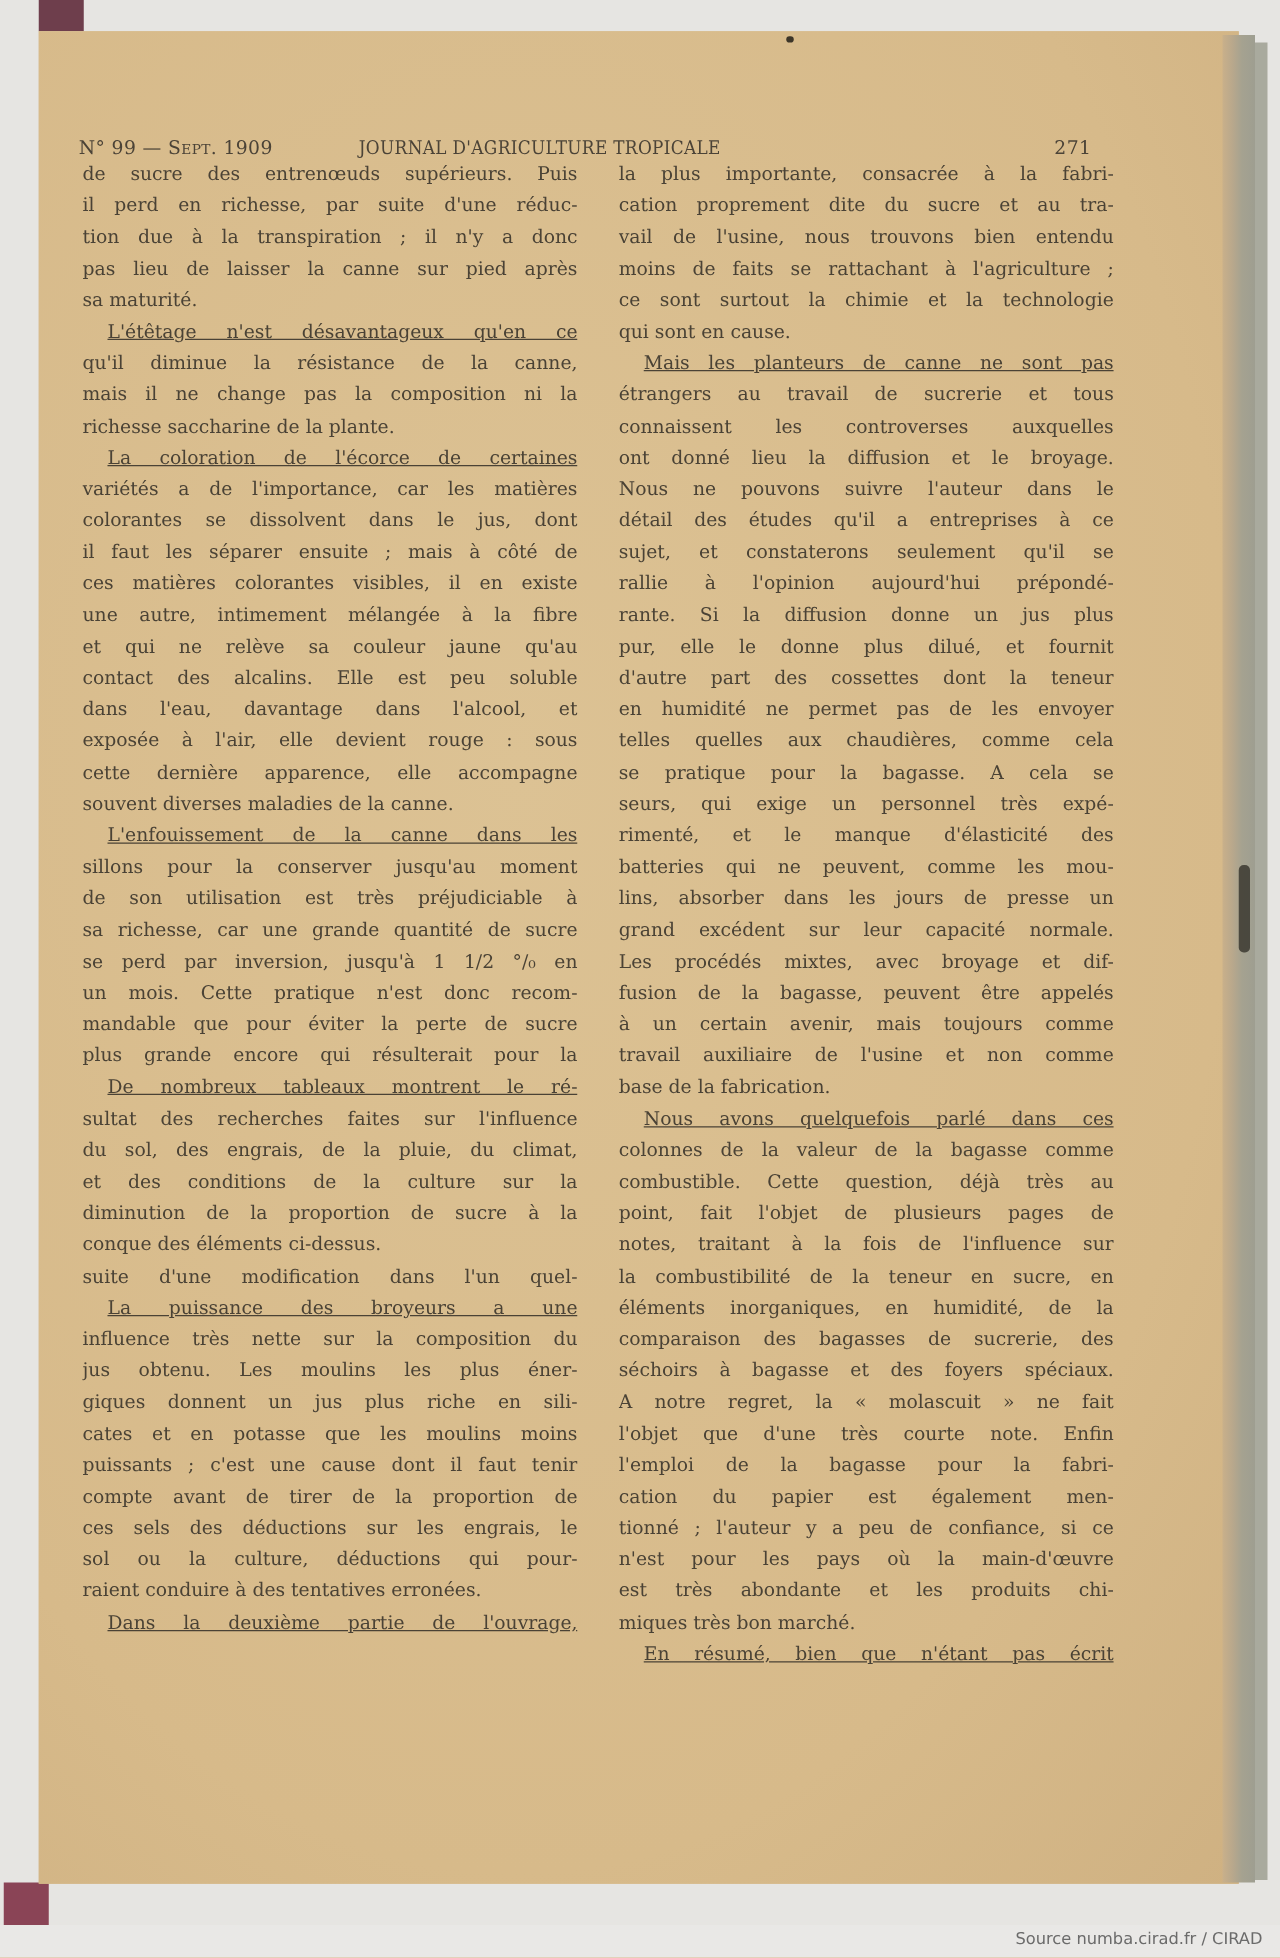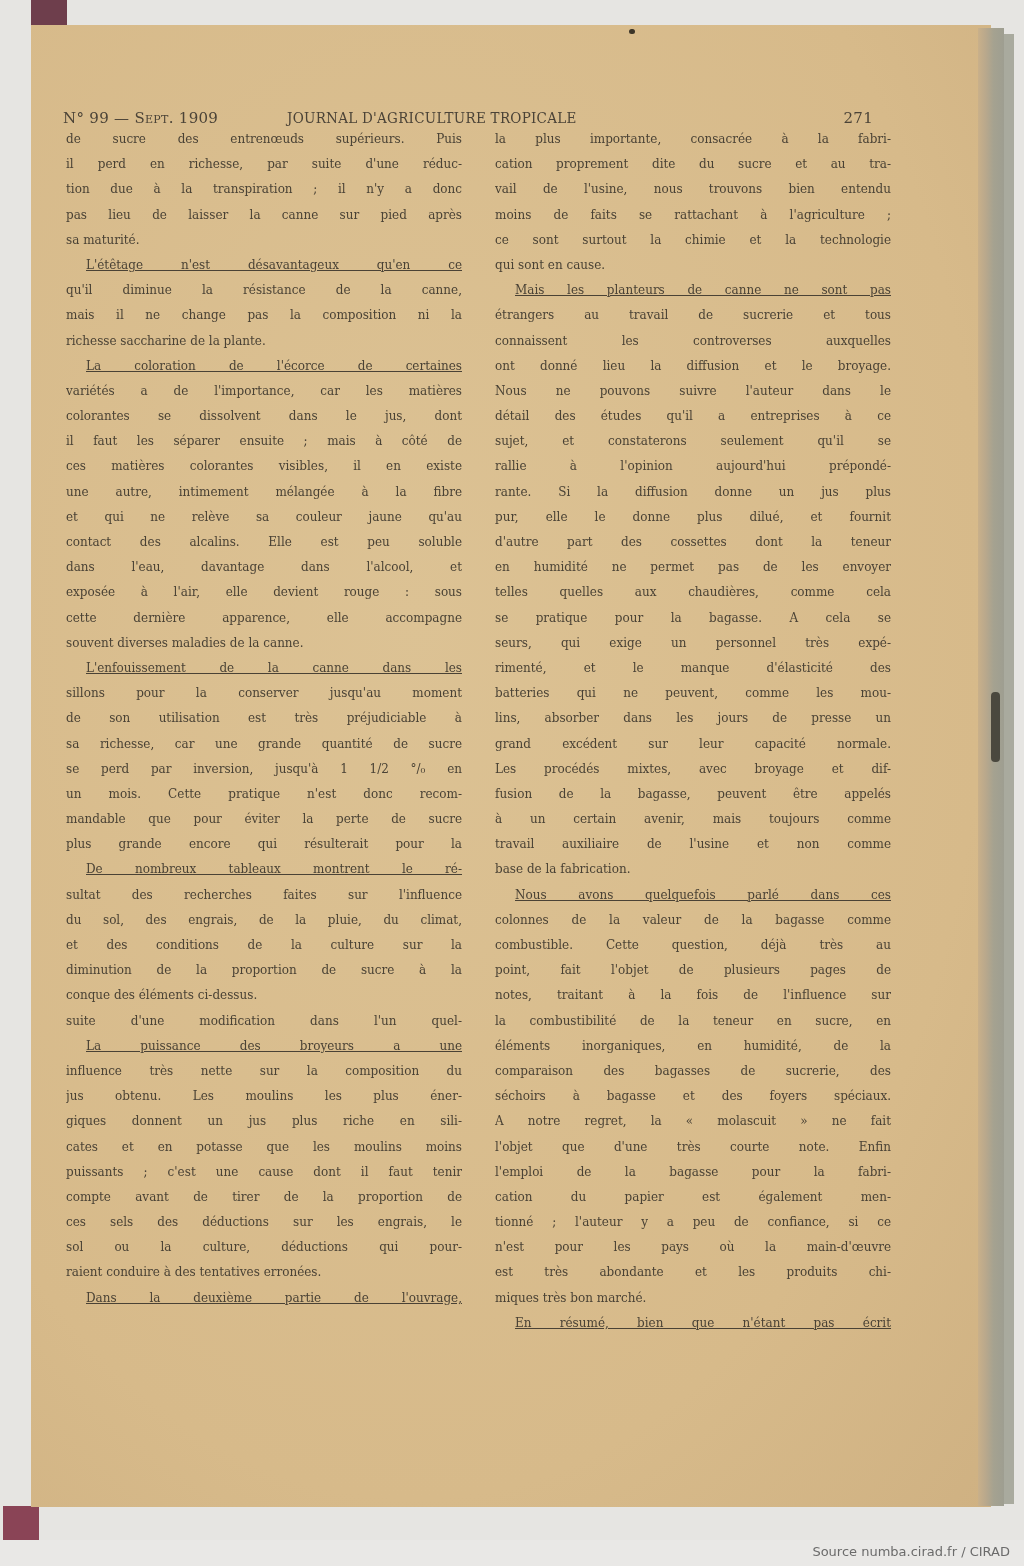--- a/index.html
+++ b/index.html
@@ -24,21 +24,21 @@
     .clip-mark { position: absolute; left: 991px; top: 692px; width: 9px; height: 70px; background: #3b3830; border-radius: 4px; opacity: .85; }
     .running-head {
       position: absolute; top: 82px; left: 63px; width: 810px; height: 24px;
       color: #4b4337; font-size: 15px; letter-spacing: .3px; margin-top: 27px;
     }
     .rh-left { position: absolute; left: 0; top: 0; font-variant: small-caps; }
     .rh-center { position: absolute; left: 224px; top: 0; font-family: "DejaVu Serif", serif; font-size: 15px; transform: scaleX(.9); transform-origin: left; }
     .rh-right { position: absolute; right: 0; top: 0; }
     .col {
       position: absolute; top: 127px; width: 396px;
-      color: #4a4235; font-size: 12px; line-height: 25.2px;
+      color: #4a4235; font-size: 15px; line-height: 25.2px;
     }
     .col-left { left: 66px; }
     .col-right { left: 483px; margin-left: 12px; }
     .line { display: block; white-space: nowrap; text-align: justify; text-align-last: justify; height: 25.2px; overflow: hidden; }
     .line.last { text-align-last: left; }
     .line.indent { padding-left: 20px; text-decoration: underline; }
     .footer-source {
       position: absolute; right: 14px; top: 1544px;
       font-family: "DejaVu Sans", sans-serif; font-size: 13px; color: #6b6b6b;
     }

